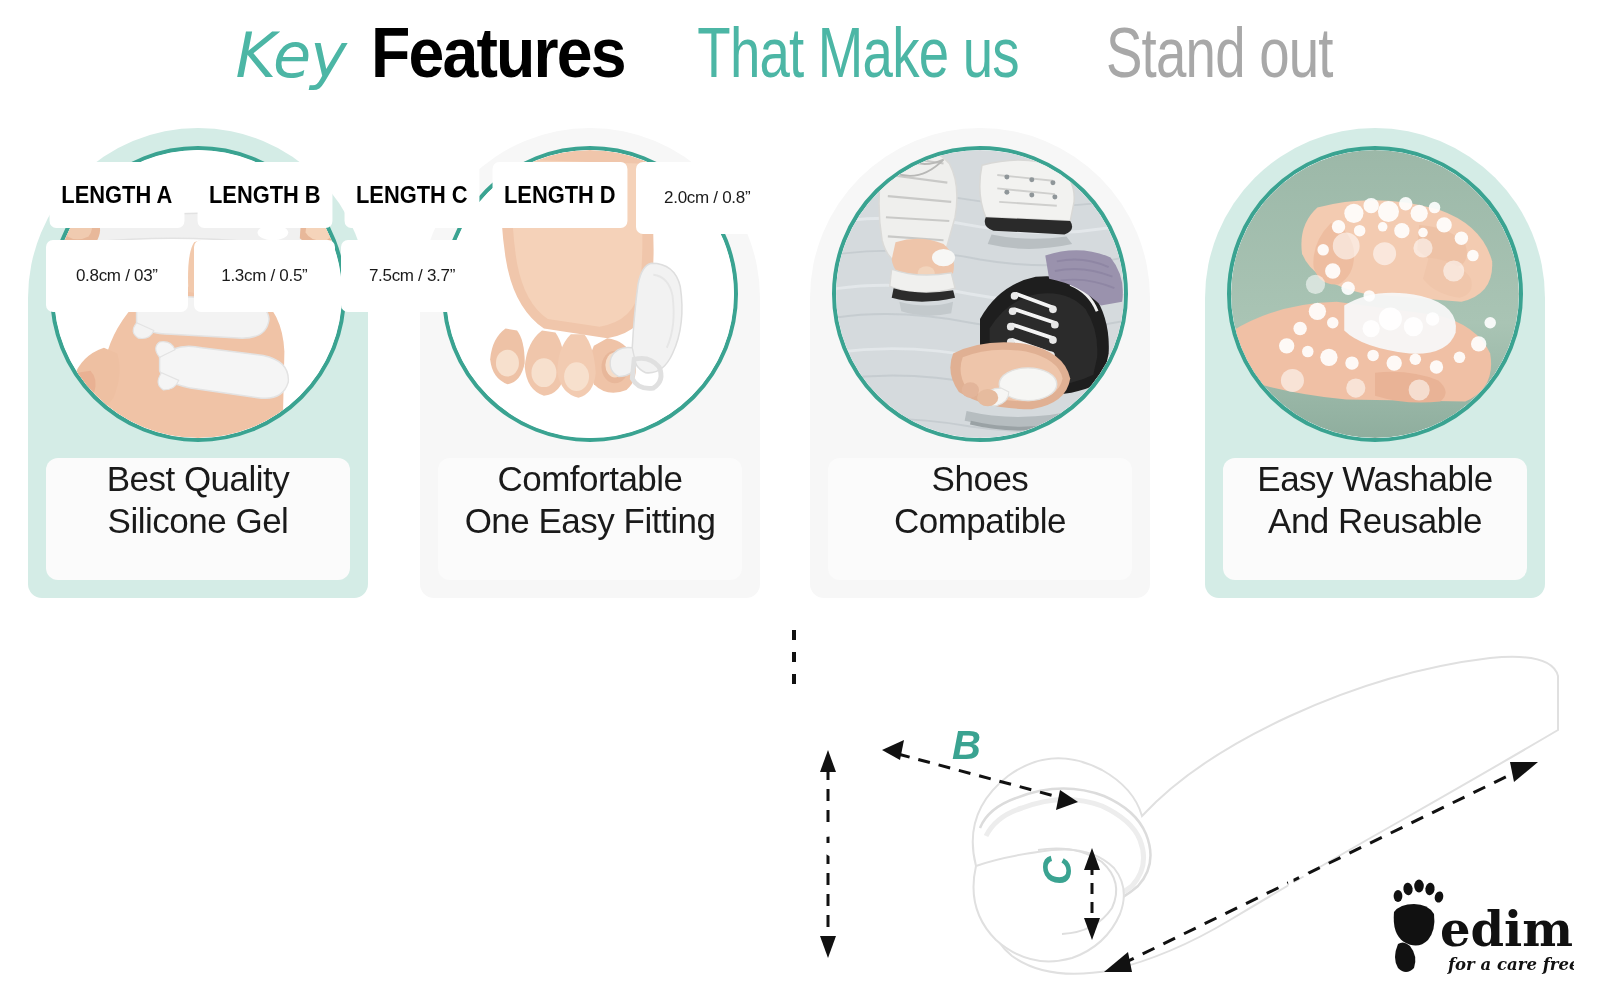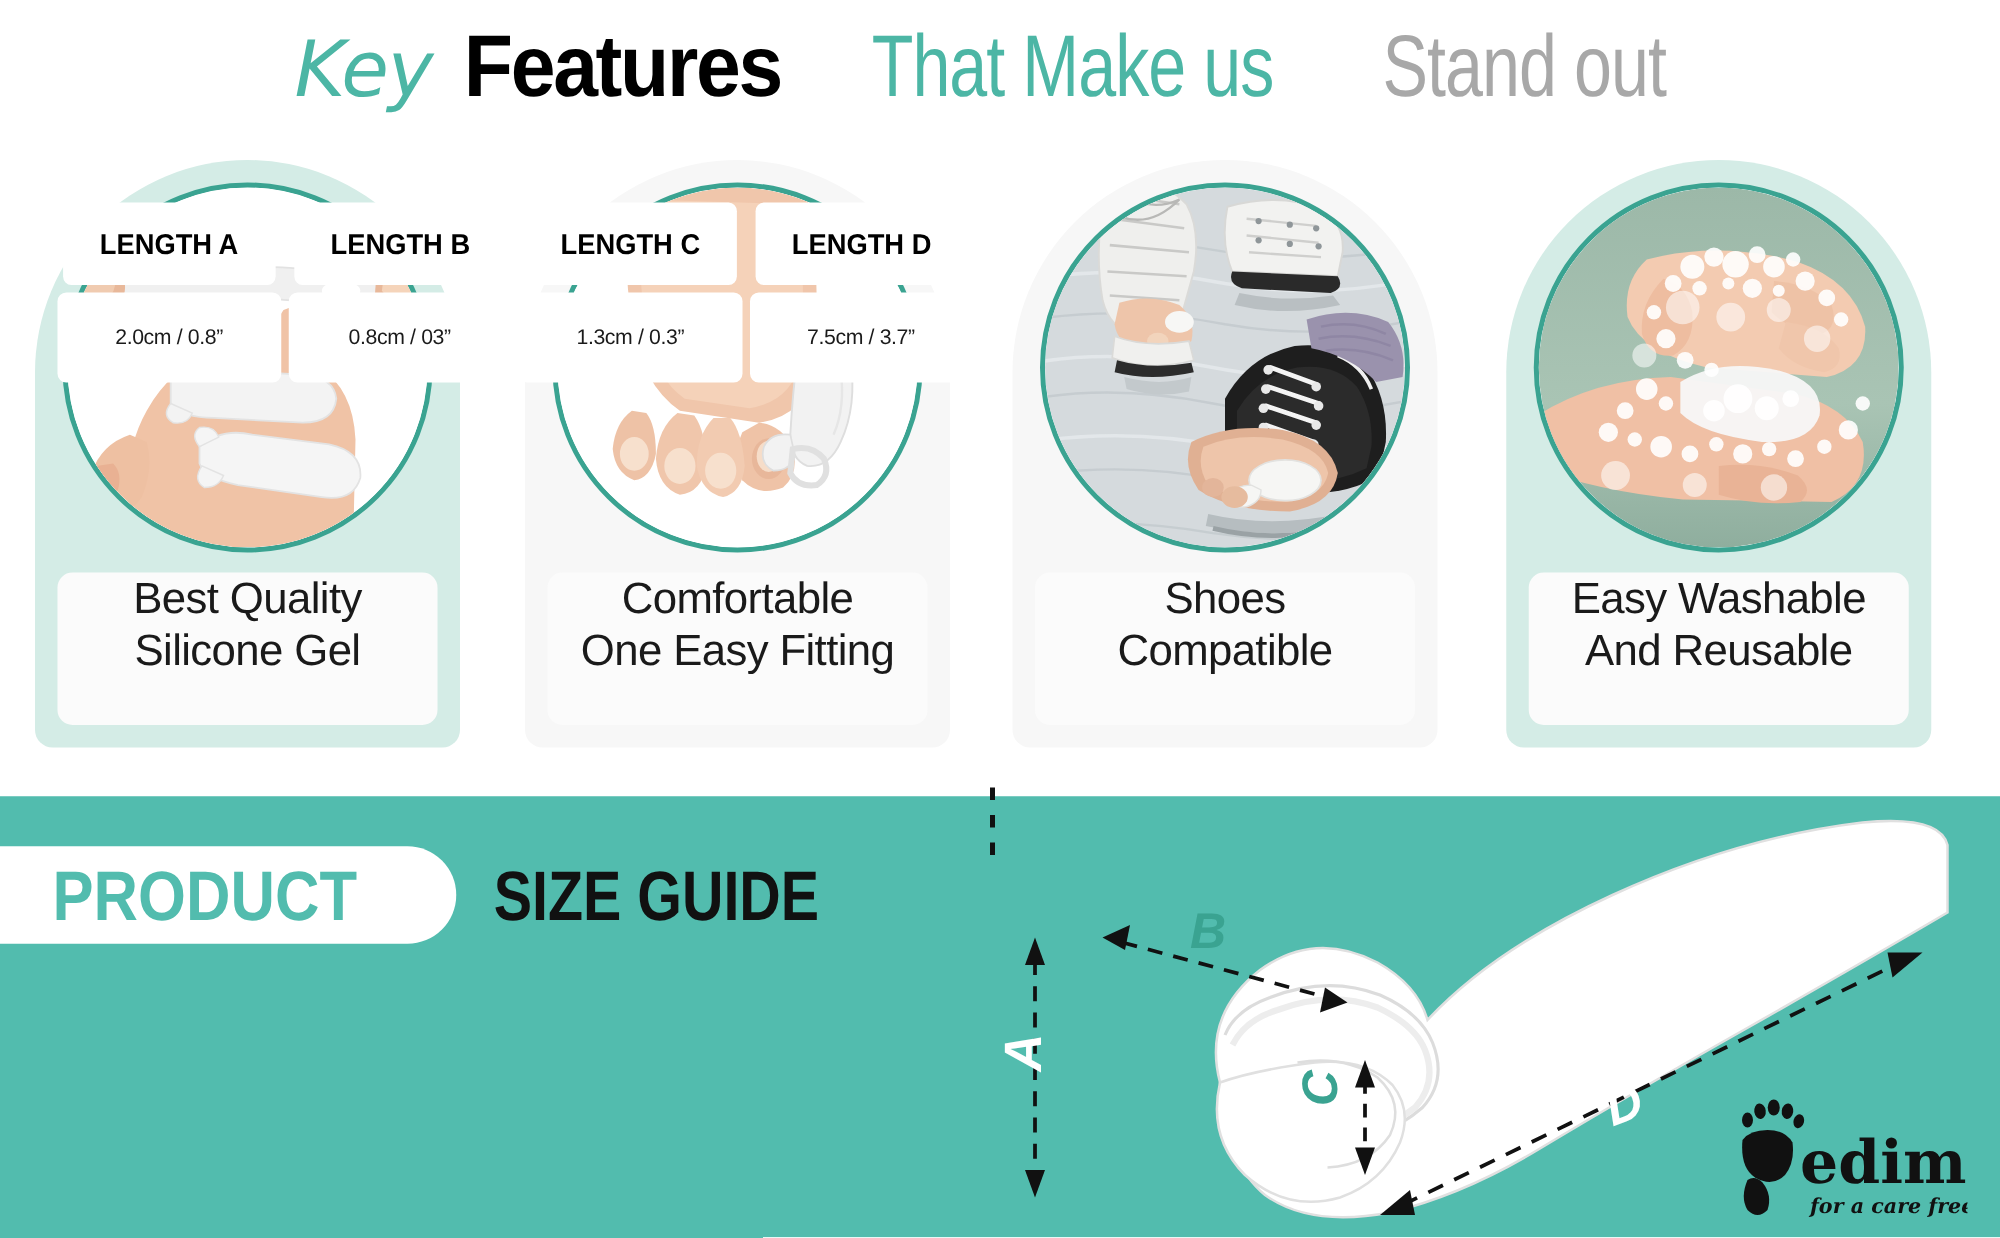--- a/index.html
+++ b/index.html
@@ -200,21 +200,21 @@
     transform-origin: left center;
   }
 
   
   .size-table {
     position: absolute;
     left: 46px;
     top: 162px;
     width: 732px;
     display: grid;
-    grid-template-columns: repeat(4, 1fr);
+    grid-template-columns: repeat(5, 1fr);
     gap: 6px;
   }
   .cell {
     background: #ffffff;
     border-radius: 7px;
     display: flex;
     align-items: center;
     justify-content: center;
     text-align: center;
   }
@@ -563,37 +563,29 @@
         </div>
         <div class="card-label">
           <span class="card-label-text">Easy Washable
 And Reusable</span>
         </div>
       </article>
 
     </div>
   </section>
 
-  <section class="size-section">
-    <div class="size-title">
-      <span class="title-pill">
-        <span class="title-pill-text">PRODUCT</span>
-      </span>
-      <span class="title-rest">SIZE GUIDE</span>
-    </div>
-  </section>
 
   <div class="size-table">
     <div class="cell head">LENGTH  A</div>
     <div class="cell head">LENGTH  B</div>
     <div class="cell head">LENGTH  C</div>
     <div class="cell head">LENGTH D</div>
     <div class="cell val">2.0cm  /  0.8”</div>
     <div class="cell val">0.8cm  /  03”</div>
-    <div class="cell val">1.3cm  /  0.3”</div>
+    <div class="cell val">1.3cm  /  0.5”</div>
     <div class="cell val">7.5cm  /  3.7”</div>
   </div>
 
   <div class="diagram">
     <svg viewBox="0 0 770 370" preserveAspectRatio="none">
 
       <path d="M186 246 Q172 192 218 156 Q262 124 312 150 Q344 168 352 196
                Q404 140 500 96 Q600 50 700 38 Q762 32 768 56 L768 110
                Q700 150 612 200 Q520 252 440 300 Q380 336 322 350
                Q258 362 222 336 Q190 310 186 246 Z" fill="#ffffff" stroke="#e0e0e0" stroke-width="2"></path>

